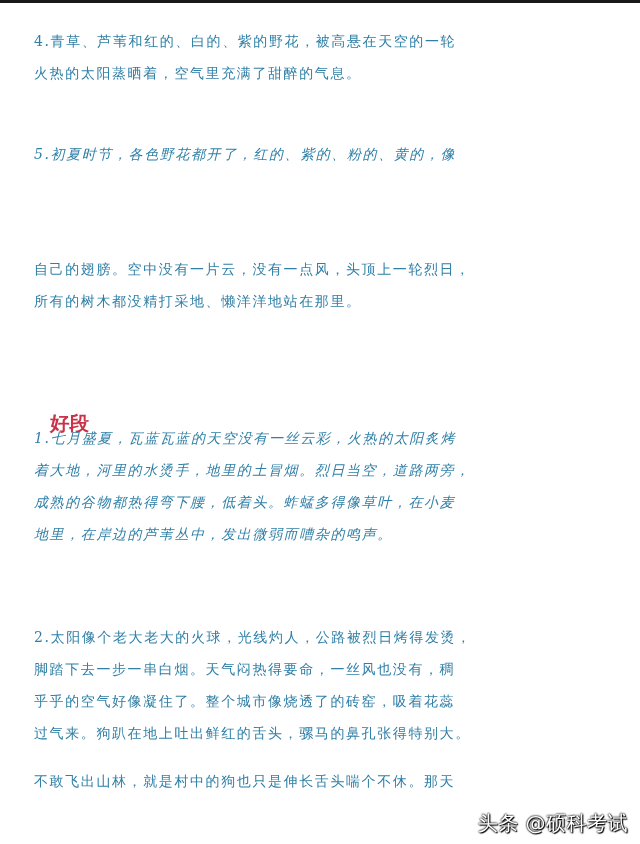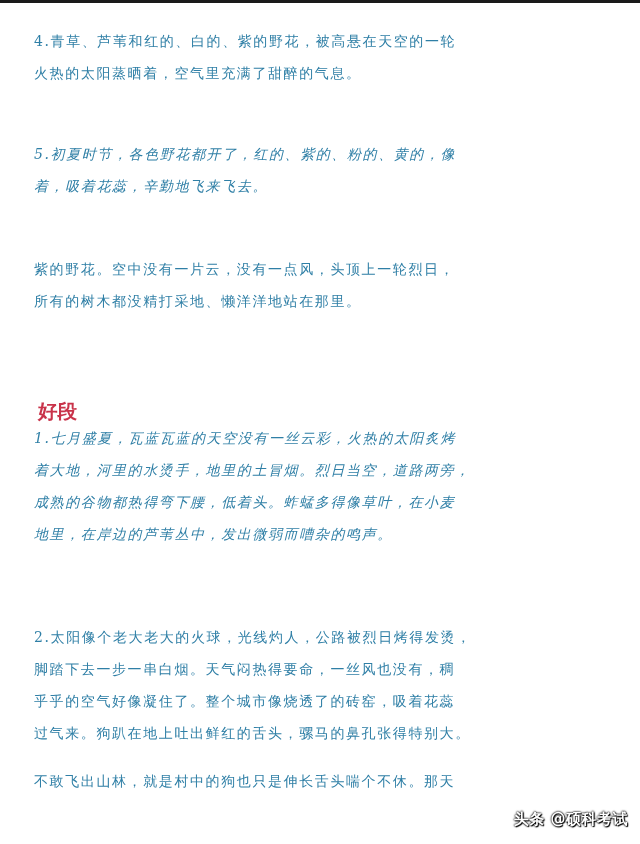--- a/index.html
+++ b/index.html
@@ -36,51 +36,49 @@
       display: block;
       white-space: nowrap;
     }
     .heading {
       position: absolute;
       left: 34px;
       top: 392px;
       color: #c9334a;
       font-size: 19.5px;
       line-height: 32px;
-      margin: 4px;
+      margin: 16px;
     }
     .watermark {
       position: absolute;
       right: 12px;
       top: 810px;
       color: #ffffff;
       font-family: "DejaVu Sans", "Liberation Sans", sans-serif;
-      font-size: 15px;
+      font-size: 20px;
       text-shadow: 0 0 2px #000, 0 0 2px #000, 1px 1px 1px #000;
       letter-spacing: 0.5px;
-      font-weight: bold;
     }
   </style>
 </head>
 <body>
 
 <div class="top-bar"></div>
 
 <div class="para" style="top:25px;">
   <span class="line">4.青草、芦苇和红的、白的、紫的野花，被高悬在天空的一轮</span>
   <span class="line">火热的太阳蒸晒着，空气里充满了甜醉的气息。</span>
 </div>
 
 <div class="para" style="top:138px;font-style:italic;">
   <span class="line">5.初夏时节，各色野花都开了，红的、紫的、粉的、黄的，像</span>
-  <span class="line">着，吸着花蕊，辛勤地飞来飞去。</span>
 </div>
 
 <div class="para" style="top:253px;">
-  <span class="line">紫的野花。空中没有一片云，没有一点风，头顶上一轮烈日，</span>
+  <span class="line">自己的翅膀。空中没有一片云，没有一点风，头顶上一轮烈日，</span>
   <span class="line">所有的树木都没精打采地、懒洋洋地站在那里。</span>
 </div>
 
 <h2 class="heading">好段</h2>
 
 <div class="para" style="top:422px;font-style:italic;">
   <span class="line">1.七月盛夏，瓦蓝瓦蓝的天空没有一丝云彩，火热的太阳炙烤</span>
   <span class="line">着大地，河里的水烫手，地里的土冒烟。烈日当空，道路两旁，</span>
   <span class="line">成熟的谷物都热得弯下腰，低着头。蚱蜢多得像草叶，在小麦</span>
   <span class="line">地里，在岸边的芦苇丛中，发出微弱而嘈杂的鸣声。</span>

